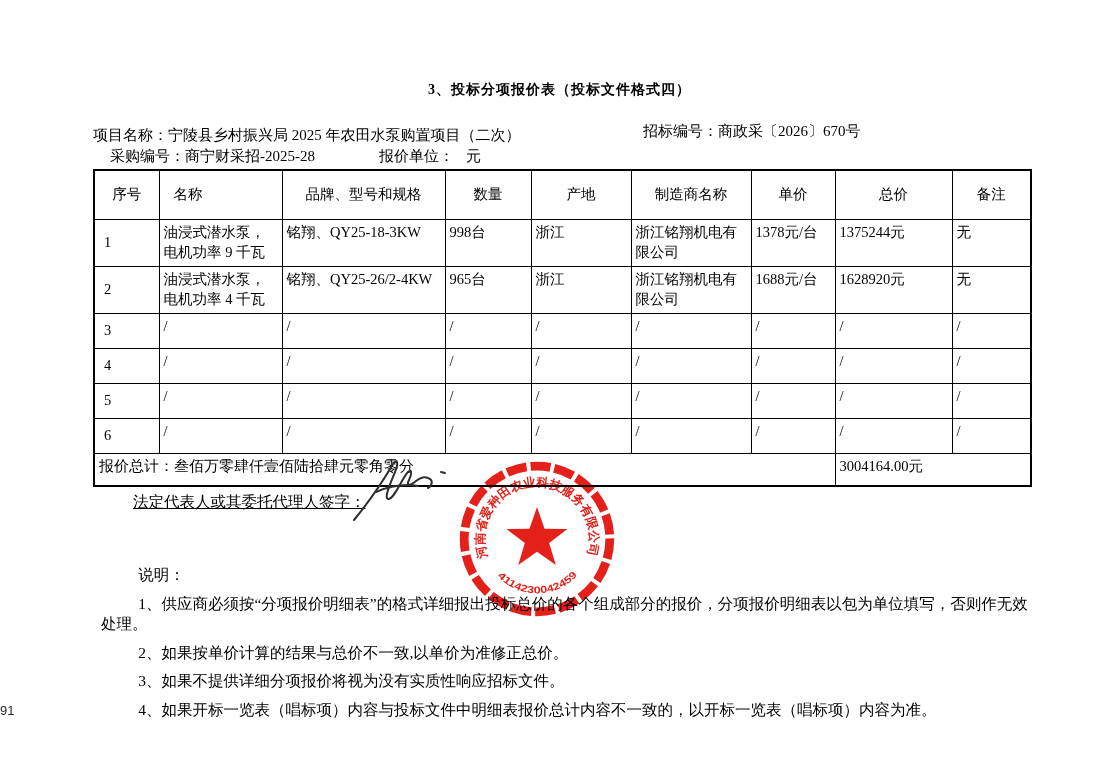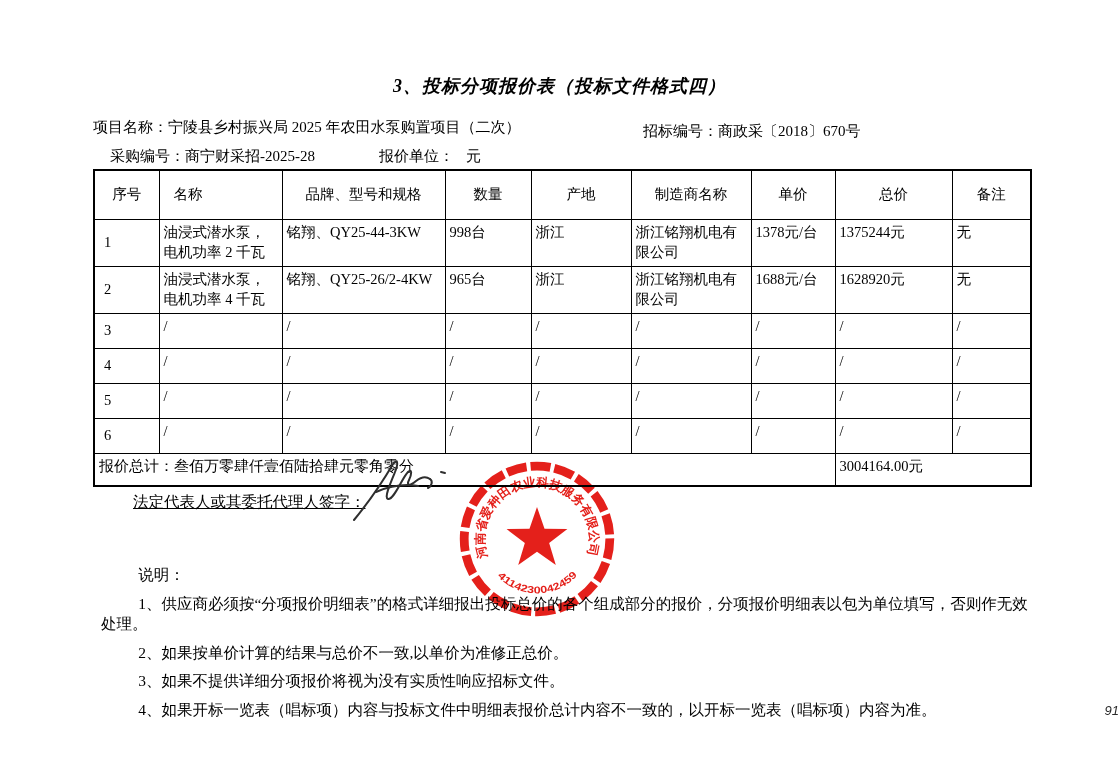--- a/index.html
+++ b/index.html
@@ -1,19 +1,19 @@
 <!DOCTYPE html>
 <html><head>
 <meta charset="utf-8">
 <style>
   html,body{margin:0;padding:0;background:#fff;}
   .page{position:relative;width:1119px;height:783px;background:#fff;overflow:hidden;
         font-family:"Liberation Serif","DejaVu Serif",serif;color:#000;}
   .abs{position:absolute;}
-  .title{top:74px;left:0;width:100%;text-align:center;font-size:18px;font-weight:bold;letter-spacing:1px;font-style:italic;}
+  .title{top:81px;left:0;width:100%;text-align:center;font-size:14px;font-weight:bold;letter-spacing:1px;}
   .meta{font-size:15px;white-space:nowrap;}
   
   table.bid{position:absolute;left:93px;top:169px;width:937px;border-collapse:collapse;table-layout:fixed;
             font-size:14.5px;line-height:1.42;}
   table.bid,table.bid td,table.bid th{border:1px solid #000;}
   table.bid{border:2px solid #000;}
   table.bid th{font-weight:normal;text-align:center;vertical-align:middle;padding:2px 16px;}
   table.bid th.th-name{text-align:left;padding-left:14px;margin-top:32px;}
   table.bid td{vertical-align:top;text-align:left;padding:2px 4px;word-break:break-all;}
   table.bid td.idx{vertical-align:middle;padding-left:9px;word-break:normal;}
@@ -23,32 +23,32 @@
   
   .sig-line{font-size:15.5px;white-space:nowrap;text-decoration:underline;}
   .supplier-underline{display:inline-block;width:330px;padding-left:18px;border-bottom:1.5px solid #000;
                       font-size:15.5px;white-space:nowrap;}
   .sig-svg{left:346px;top:458px;z-index:3;}
   
   .stamp{left:457px;top:459px;z-index:4;mix-blend-mode:multiply;opacity:.95;}
   
   .notes{left:93px;top:557px;width:948px;font-size:15.5px;line-height:20.5px;}
   .notes p{margin:8px;text-indent:2.4em;}
-  .pagenum{top:703px;left:0;width:100%;text-align:right;font-size:13px;color:#2b2b2b;
-           font-family:"Liberation Sans","DejaVu Sans",sans-serif;font-style:italic;}
+  .pagenum{top:703px;left:0;width:100%;text-align:left;font-size:13px;color:#2b2b2b;
+           font-family:"Liberation Sans","DejaVu Sans",sans-serif;}
 </style>
 </head>
 <body>
 
 <div class="page">
 
   <div class="abs title">3、投标分项报价表（投标文件格式四）</div>
 
-  <div class="abs meta" style="left:93px;top:118px;text-align:right;">项目名称：宁陵县乡村振兴局 2025 年农田水泵购置项目（二次）</div>
-  <div class="abs meta" style="left:643px;top:122px;">招标编号：商政采〔2018〕670号</div>
+  <div class="abs meta" style="left:93px;top:126px;text-align:right;">项目名称：宁陵县乡村振兴局 2025 年农田水泵购置项目（二次）</div>
+  <div class="abs meta" style="left:643px;top:122px;">招标编号：商政采〔2026〕670号</div>
   <div class="abs meta" style="left:110px;top:147px;">采购编号：商宁财采招-2025-28</div>
   <div class="abs meta" style="left:379px;top:147px;">报价单位：</div>
   <div class="abs meta" style="left:466px;top:147px;">元</div>
 
   <table class="bid">
     <colgroup>
       <col style="width:65px">
         <col style="width:123px">
         <col style="width:163px">
         <col style="width:86px">
@@ -65,22 +65,22 @@
       <th>品牌、型号和规格</th>
       <th>数量</th>
       <th>产地</th>
       <th>制造商名称</th>
       <th>单价</th>
       <th>总价</th>
       <th>备注</th>
     </tr>
     <tr class="r-data">
       <td class="idx">1</td>
-      <td>油浸式潜水泵，电机功率 2 千瓦</td>
-      <td>铭翔、QY25-44-3KW</td>
+      <td>油浸式潜水泵，电机功率 9 千瓦</td>
+      <td>铭翔、QY25-18-3KW</td>
       <td>998台</td>
       <td>浙江</td>
       <td>浙江铭翔机电有限公司</td>
       <td>1378元/台</td>
       <td>1375244元</td>
       <td>无</td>
     </tr>
     <tr class="r-data">
       <td class="idx">2</td>
       <td>油浸式潜水泵，电机功率 4 千瓦</td>

